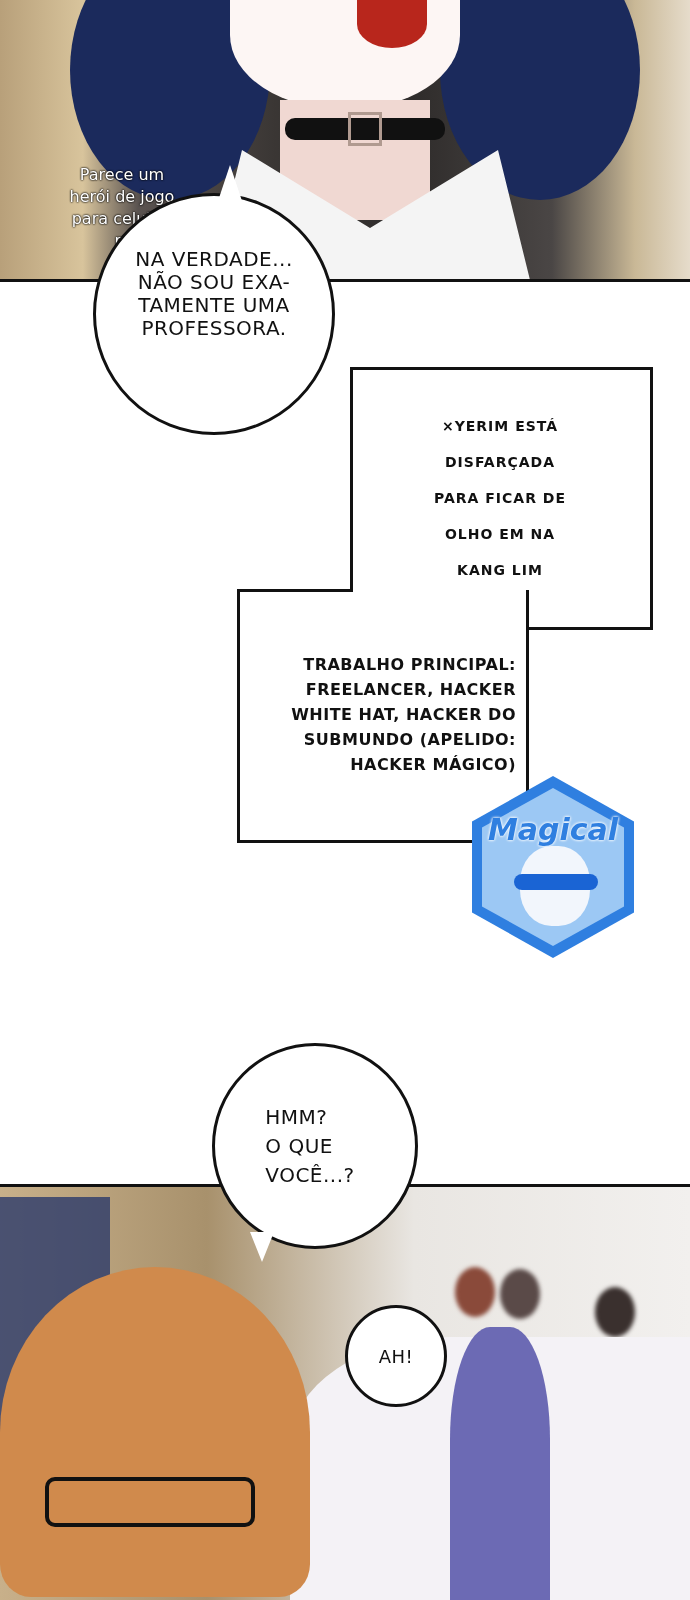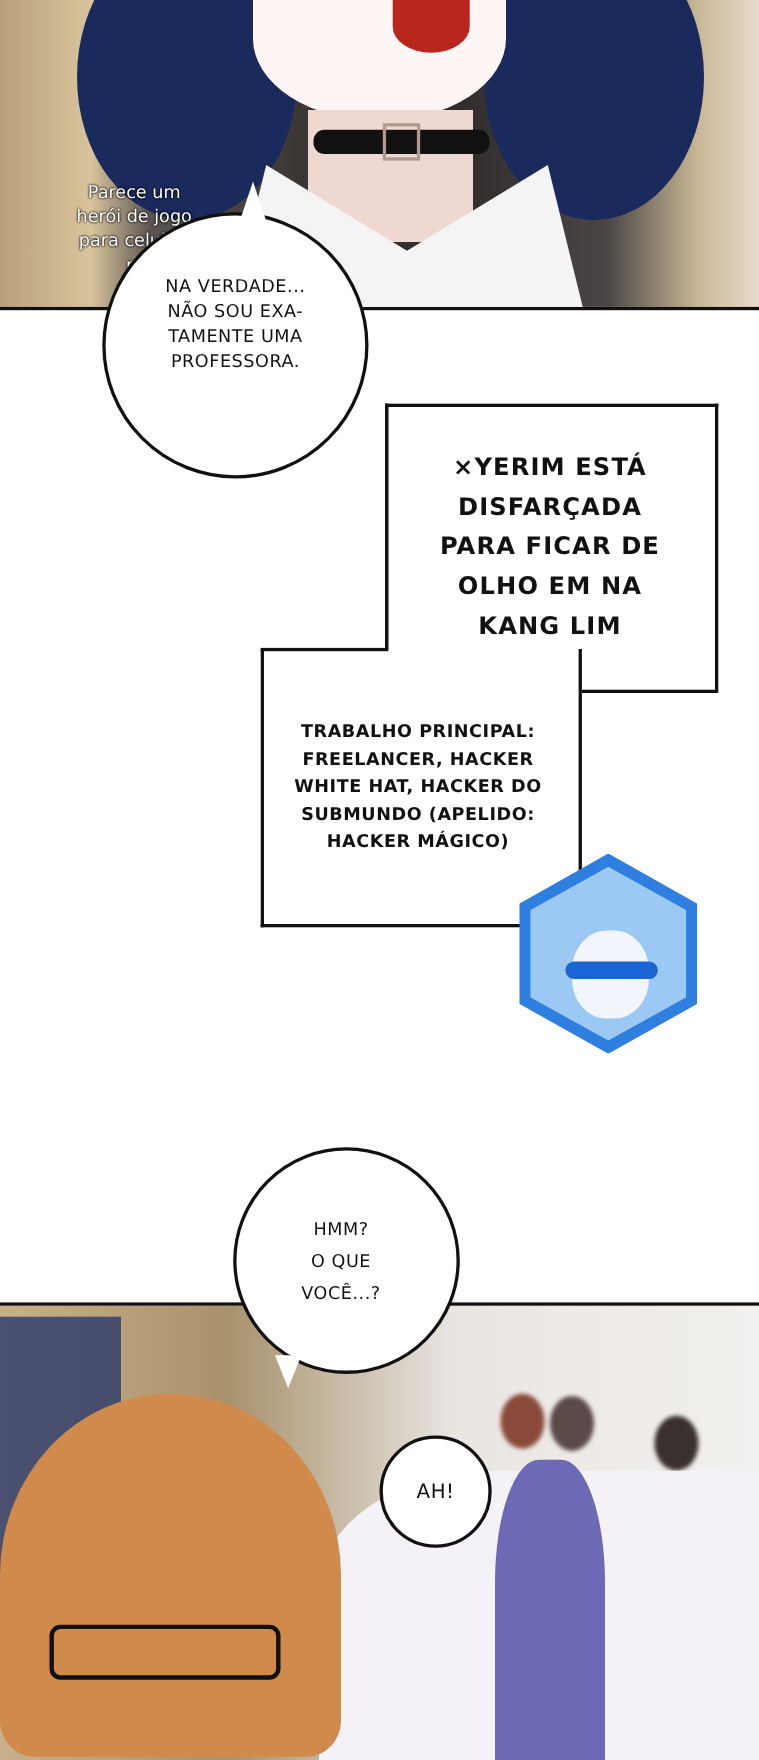--- a/index.html
+++ b/index.html
@@ -2,21 +2,21 @@
 <html><head>
 <meta charset="utf-8">
 <style>
   html,body{margin:0;padding:0;}
   body{width:690px;height:1600px;position:relative;overflow:hidden;background:#ffffff;font-family:"DejaVu Sans",sans-serif;}
   .panel{position:absolute;overflow:hidden;}
   #panel-top{left:0;top:0;width:690px;height:279px;background:linear-gradient(90deg,#b8a07a 0%,#d8c49c 12%,#5a5350 20%,#3a3634 40%,#2f2c2b 60%,#4a4645 80%,#c9b896 92%,#e6dccb 100%);border-bottom:3px solid #111;}
   #panel-bottom{left:0;top:1184px;width:690px;height:416px;background:linear-gradient(90deg,#c8b08a 0%,#a8916c 30%,#e9e6e2 60%,#f2f0ee 100%);border-top:3px solid #111;}
   .bubble{position:absolute;background:#fff;border:3px solid #111;border-radius:50%;display:flex;align-items:center;justify-content:center;text-align:center;color:#111;}
   .bubble span{white-space:pre-line;}
-  .comic{font-family:"DejaVu Sans",sans-serif;font-size:16px;line-height:23px;letter-spacing:0.5px;}
+  .comic{font-family:"DejaVu Sans",sans-serif;font-size:20px;line-height:23px;letter-spacing:0.5px;}
   .caption{font-family:"DejaVu Sans",sans-serif;font-weight:bold;color:#111;text-align:center;white-space:pre-line;}
   .box{position:absolute;background:#fff;}
   .hair{position:absolute;border-radius:50%;}
 </style>
 </head>
 <body>
 
 <div class="panel" id="panel-top">
 
   <div class="hair" style="left:70px;top:-60px;width:200px;height:260px;background:#1b2a5c;"></div>
@@ -36,55 +36,56 @@
 
 <div class="bubble" style="left:93px;top:193px;width:236px;height:236px;">
   <span class="comic" style="margin-top:-40px;">NA VERDADE...
 NÃO SOU EXA-
 TAMENTE UMA
 PROFESSORA.</span>
 </div>
 <div style="position:absolute;left:218px;top:165px;width:0;height:0;border-left:12px solid transparent;border-right:12px solid transparent;border-bottom:36px solid #fff;"></div>
 
 <div class="box" style="left:350px;top:367px;width:297px;height:260px;border:3px solid #111;border-bottom:none;"></div>
-<div class="caption" style="position:absolute;left:360px;top:408px;width:280px;font-size:22px;line-height:36px;letter-spacing:1px;">×YERIM ESTÁ
+<div class="caption" style="position:absolute;left:360px;top:408px;width:280px;font-size:14px;line-height:36px;letter-spacing:1px;">×YERIM ESTÁ
 DISFARÇADA
 PARA FICAR DE
 OLHO EM NA
 KANG LIM</div>
 <div style="position:absolute;left:523px;top:627px;width:127px;height:3px;background:#111;"></div>
 <div style="position:absolute;left:350px;top:367px;width:3px;height:223px;background:#111;"></div>
 
 <div class="box" style="left:237px;top:590px;width:286px;height:250px;border:3px solid #111;border-top:none;"></div>
 <div style="position:absolute;left:237px;top:589px;width:116px;height:3px;background:#111;"></div>
-<div class="caption" style="position:absolute;left:244px;top:652px;width:272px;font-size:16px;line-height:25px;letter-spacing:0.5px;">TRABALHO PRINCIPAL:
+<div class="caption" style="position:absolute;left:244px;top:652px;width:272px;font-size:16px;line-height:25px;letter-spacing:0.5px;text-align:right;">TRABALHO PRINCIPAL:
 FREELANCER, HACKER
 WHITE HAT, HACKER DO
 SUBMUNDO (APELIDO:
 HACKER MÁGICO)</div>
 
 <div style="position:absolute;left:472px;top:776px;width:162px;height:182px;background:#2f7fe0;clip-path:polygon(50% 0,100% 25%,100% 75%,50% 100%,0 75%,0 25%);">
   <div style="position:absolute;left:10px;top:12px;width:142px;height:158px;background:#9cc8f4;clip-path:polygon(50% 0,100% 25%,100% 75%,50% 100%,0 75%,0 25%);"></div>
   <div style="position:absolute;left:48px;top:70px;width:70px;height:80px;background:#f2f6fc;border-radius:45%;"></div>
   <div style="position:absolute;left:42px;top:98px;width:84px;height:16px;background:#1a64d4;border-radius:8px;"></div>
+  <span style="position:absolute;left:0;top:36px;width:162px;text-align:center;font-family:'DejaVu Sans',sans-serif;font-style:italic;font-weight:bold;font-size:30px;color:#2f7fe0;text-shadow:0 0 3px #fff,0 0 3px #fff;">Magical</span>
 </div>
 
 <div class="panel" id="panel-bottom">
   <div style="position:absolute;left:0;top:10px;width:110px;height:260px;background:#2a3a6a;opacity:0.8;"></div>
   <div style="position:absolute;left:455px;top:80px;width:40px;height:50px;background:#8a4a3a;border-radius:50%;filter:blur(2px);"></div>
   <div style="position:absolute;left:500px;top:82px;width:40px;height:50px;background:#5a4a48;border-radius:50%;filter:blur(2px);"></div>
   <div style="position:absolute;left:595px;top:100px;width:40px;height:50px;background:#3a302e;border-radius:50%;filter:blur(2px);"></div>
   <div style="position:absolute;left:290px;top:150px;width:400px;height:270px;background:#f4f2f6;border-radius:40% 0 0 0;"></div>
   <div style="position:absolute;left:450px;top:140px;width:100px;height:280px;background:#6c6ab4;border-radius:40% 40% 0 0;"></div>
   <div style="position:absolute;left:0;top:80px;width:310px;height:330px;background:#d08a4c;border-radius:50% 50% 10% 10%;"></div>
   <div style="position:absolute;left:45px;top:290px;width:210px;height:50px;border:4px solid #111;border-radius:10px;box-sizing:border-box;"></div>
 </div>
 
 <div class="bubble" style="left:212px;top:1043px;width:200px;height:200px;">
-  <span class="comic" style="font-size:16px;line-height:29px;text-align:center;margin-left:-10px;">HMM?
+  <span class="comic" style="font-size:20px;line-height:29px;text-align:left;margin-left:-10px;">HMM?
 O QUE
 VOCÊ...?</span>
 </div>
 <div style="position:absolute;left:250px;top:1232px;width:0;height:0;border-left:12px solid transparent;border-right:12px solid transparent;border-top:30px solid #fff;"></div>
 
 <div class="bubble" style="left:345px;top:1305px;width:96px;height:96px;justify-content:center;">
   <span class="comic" style="font-size:18px;">AH!</span>
 </div>
 
 </body></html>

